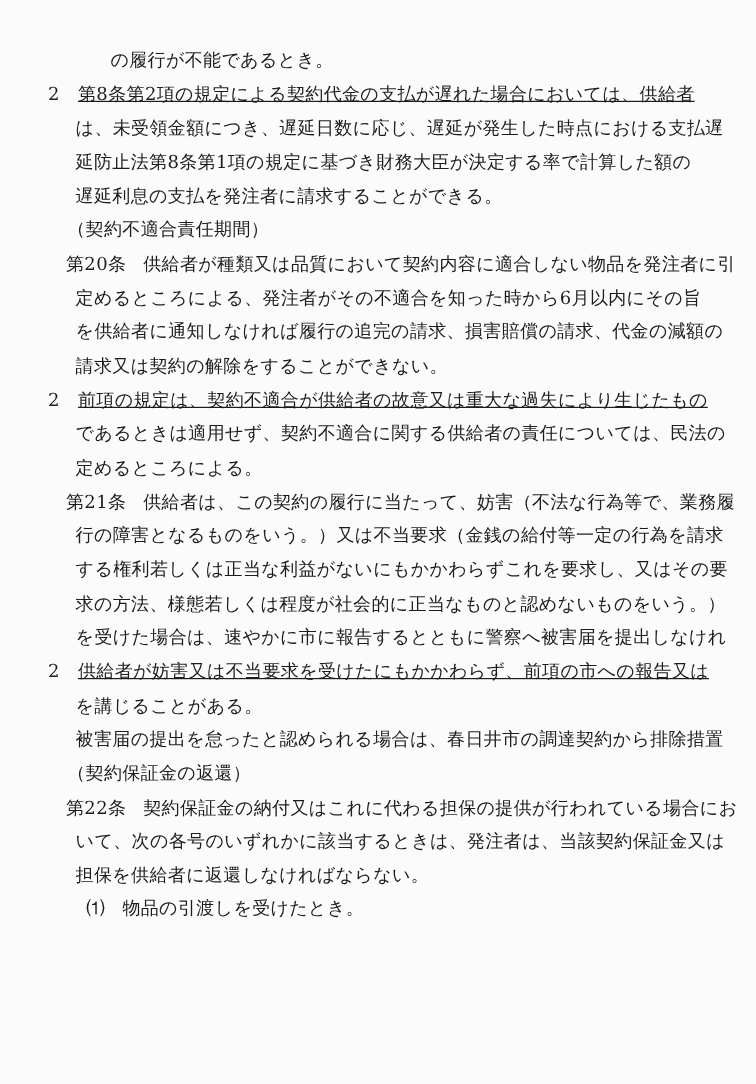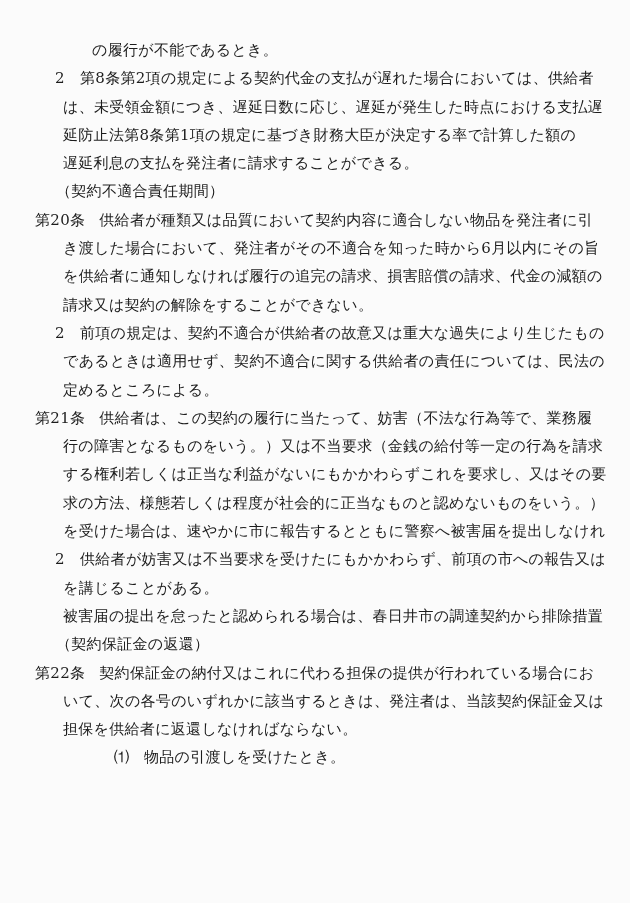--- a/index.html
+++ b/index.html
@@ -29,28 +29,28 @@
     height: 28.3px;
     line-height: 28.3px;
     font-size: 15px;
     color: #1c1c1c;
     white-space: pre;
     letter-spacing: 0.3px;
   }
   
   .line--item-continuation { padding-left: 92px; }
   
-  .line--article      { padding-left: 35px; }
-  .line--paragraph    { padding-left: 55px; }
+  .line--article      { padding-left: 55px; }
+  .line--paragraph    { padding-left: 40px; text-decoration: underline; }
   
   .line--continuation { padding-left: 63px; }
   
   .line--heading      { padding-left: 56px; }
   
-  .line--item         { padding-left: 114px; }
+  .line--item         { padding-left: 72px; }
 
   .marker-paragraph {
     display: inline-block;
     width: 25px;
   }
   .marker-article {
     display: inline-block;
     margin-right: 14px;
   }
   .marker-item {
@@ -63,21 +63,21 @@
 
 <div class="page">
   <div class="doc" id="doc">
       <div class="line line--item-continuation"><span>の履行が不能であるとき。</span></div>
       <div class="line line--paragraph"><span class="marker-paragraph">2</span><span>第8条第2項の規定による契約代金の支払が遅れた場合においては、供給者</span></div>
       <div class="line line--continuation"><span>は、未受領金額につき、遅延日数に応じ、遅延が発生した時点における支払遅</span></div>
       <div class="line line--continuation"><span>延防止法第8条第1項の規定に基づき財務大臣が決定する率で計算した額の</span></div>
       <div class="line line--continuation"><span>遅延利息の支払を発注者に請求することができる。</span></div>
       <div class="line line--heading"><span>（契約不適合責任期間）</span></div>
       <div class="line line--article"><span class="marker-article">第20条</span><span>供給者が種類又は品質において契約内容に適合しない物品を発注者に引</span></div>
-      <div class="line line--continuation"><span>き渡した場合において、発注者がその不適合を知った時から6月以内にその旨</span></div>
+      <div class="line line--continuation"><span>定めるところによる、発注者がその不適合を知った時から6月以内にその旨</span></div>
       <div class="line line--continuation"><span>を供給者に通知しなければ履行の追完の請求、損害賠償の請求、代金の減額の</span></div>
       <div class="line line--continuation"><span>請求又は契約の解除をすることができない。</span></div>
       <div class="line line--paragraph"><span class="marker-paragraph">2</span><span>前項の規定は、契約不適合が供給者の故意又は重大な過失により生じたもの</span></div>
       <div class="line line--continuation"><span>であるときは適用せず、契約不適合に関する供給者の責任については、民法の</span></div>
       <div class="line line--continuation"><span>定めるところによる。</span></div>
       <div class="line line--article"><span class="marker-article">第21条</span><span>供給者は、この契約の履行に当たって、妨害（不法な行為等で、業務履</span></div>
       <div class="line line--continuation"><span>行の障害となるものをいう。）又は不当要求（金銭の給付等一定の行為を請求</span></div>
       <div class="line line--continuation"><span>する権利若しくは正当な利益がないにもかかわらずこれを要求し、又はその要</span></div>
       <div class="line line--continuation"><span>求の方法、様態若しくは程度が社会的に正当なものと認めないものをいう。）</span></div>
       <div class="line line--continuation"><span>を受けた場合は、速やかに市に報告するとともに警察へ被害届を提出しなけれ</span></div>

